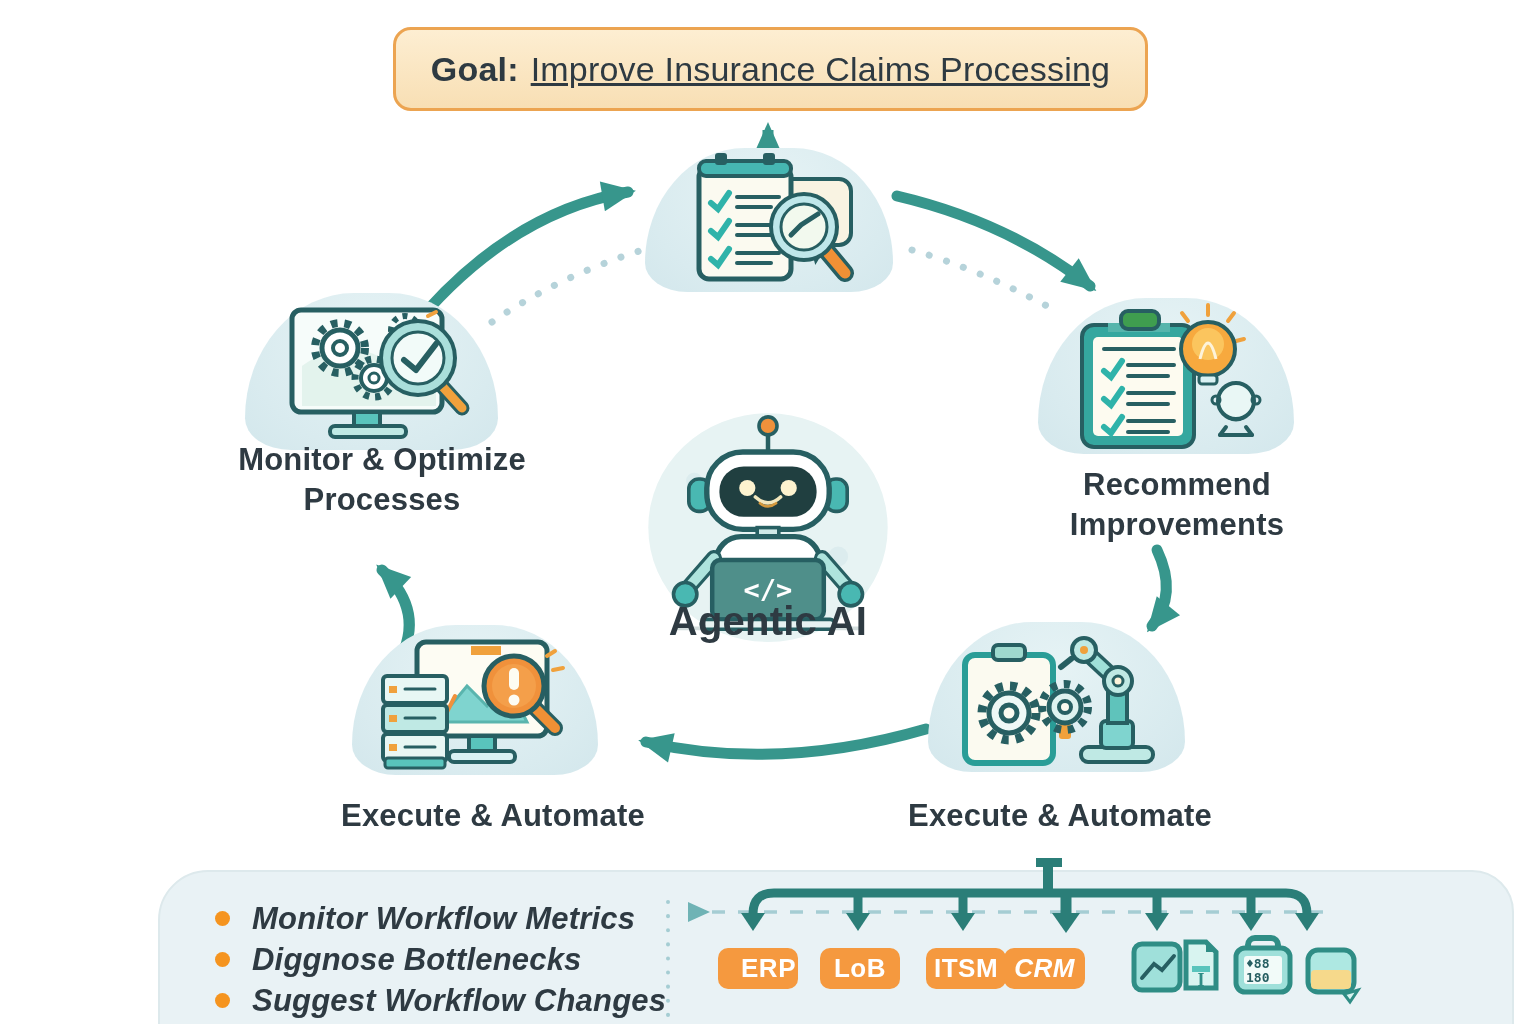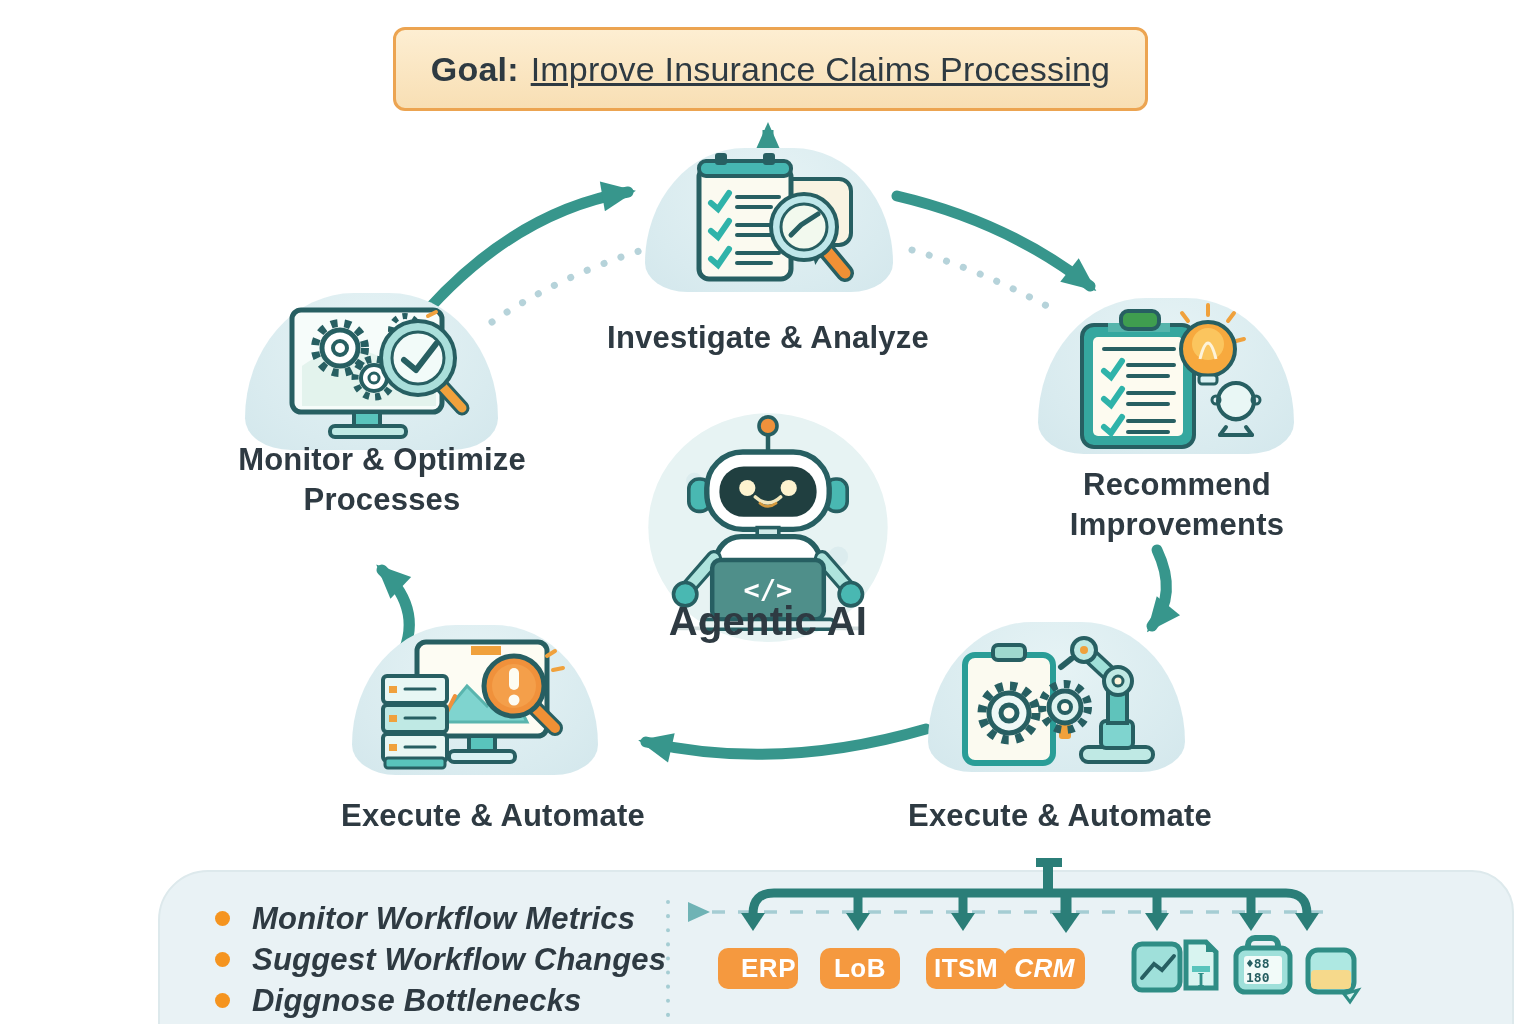--- a/index.html
+++ b/index.html
@@ -3,21 +3,21 @@
 <meta charset="utf-8">
 <style>
   * { margin:0; padding:0; box-sizing:border-box; }
   html,body { width:1536px; height:1024px; background:#ffffff; font-family:"Liberation Sans", sans-serif; }
   #stage { position:relative; width:1536px; height:1024px; overflow:hidden; background:#ffffff; }
 
   
   .goal-banner {
     position:absolute; left:393px; top:27px; width:755px; height:84px;
     background:linear-gradient(180deg,#fdeed2 0%,#f8dfb4 100%);
-    border:3px solid #eca451; border-radius:12px;
+    border:3px solid #eca451; border-radius:18px;
     display:flex; align-items:center; justify-content:center;
     font-size:34px; color:#2e3a42; letter-spacing:.2px;
   }
   .goal-banner .goal-prefix { font-weight:800; margin-right:12px; }
   .goal-banner .goal-text { font-weight:500;text-decoration:underline; }
 
   
   .bubble {
     position:absolute; background:radial-gradient(ellipse at 50% 30%, #e6f3f5 0%, #d9ebef 70%, #d3e7ec 100%);
     border-radius:130px 130px 55px 55px / 150px 150px 38px 38px;
@@ -104,21 +104,20 @@
         <line x1="66" y1="108" x2="108" y2="108" stroke="#275f62" stroke-width="4"></line>
         <line x1="66" y1="118" x2="100" y2="118" stroke="#275f62" stroke-width="4"></line>
       </g>
       <line x1="154" y1="104" x2="174" y2="128" stroke="#275f62" stroke-width="18" stroke-linecap="round"></line>
       <line x1="154" y1="104" x2="174" y2="128" stroke="#f09035" stroke-width="11" stroke-linecap="round"></line>
       <circle cx="133" cy="82" r="33" fill="#bfe7ea" stroke="#275f62" stroke-width="4"></circle>
       <circle cx="133" cy="82" r="23" fill="#f2f9ee" stroke="#275f62" stroke-width="3"></circle>
       <polyline points="120,90 130,80 147,69" fill="none" stroke="#275f62" stroke-width="5" stroke-linecap="round"></polyline>
     </svg>
   </div>
-  <div class="node-label" style="left:518px;top:318px;width:500px">Investigate &amp; Analyze</div>
 
   <div class="bubble" style="left:1038px;top:298px;width:256px;height:156px">
     <svg width="200" height="158" viewBox="0 0 200 158">
       <g stroke-linecap="round">
         <line x1="142" y1="8" x2="142" y2="18" stroke="#f0a13c" stroke-width="4"></line>
         <line x1="116" y1="16" x2="122" y2="24" stroke="#f0a13c" stroke-width="4"></line>
         <line x1="168" y1="16" x2="162" y2="24" stroke="#f0a13c" stroke-width="4"></line>
         <line x1="106" y1="42" x2="114" y2="44" stroke="#f0a13c" stroke-width="4"></line>
         <line x1="178" y1="42" x2="170" y2="44" stroke="#f0a13c" stroke-width="4"></line>
       </g>
@@ -269,25 +268,25 @@
 
   <div class="footer-panel"></div>
 
   <div class="bullet-list">
     <div class="bullet-row">
       <span class="bullet-dot"></span>
       <span class="bullet-text">Monitor Workflow Metrics</span>
     </div>
     <div class="bullet-row">
       <span class="bullet-dot"></span>
-      <span class="bullet-text">Suggest Workflow Changes</span>
+      <span class="bullet-text">Diggnose Bottlenecks</span>
     </div>
     <div class="bullet-row">
       <span class="bullet-dot"></span>
-      <span class="bullet-text">Diggnose Bottlenecks</span>
+      <span class="bullet-text">Suggest Workflow Changes</span>
     </div>
   </div>
 
   <svg class="abs" style="left:0;top:850px" width="1536" height="174" viewBox="0 850 1536 174">
 
     <line x1="668" y1="902" x2="668" y2="1024" stroke="#a5cdd3" stroke-width="4" stroke-linecap="round" stroke-dasharray="0.1 14"></line>
 
     <line x1="712" y1="912" x2="1332" y2="912" stroke="#a5cdd3" stroke-width="3.5" stroke-dasharray="13 13"></line>
     <polygon points="688,902 710,912 688,922" fill="#6fb3b5"></polygon>
 

